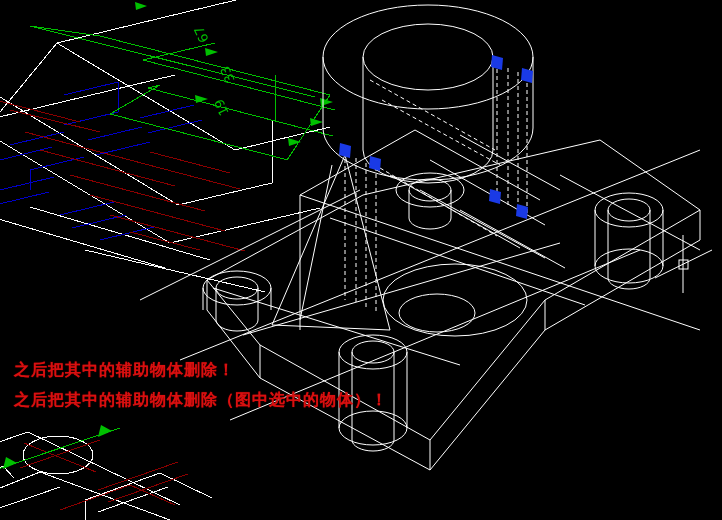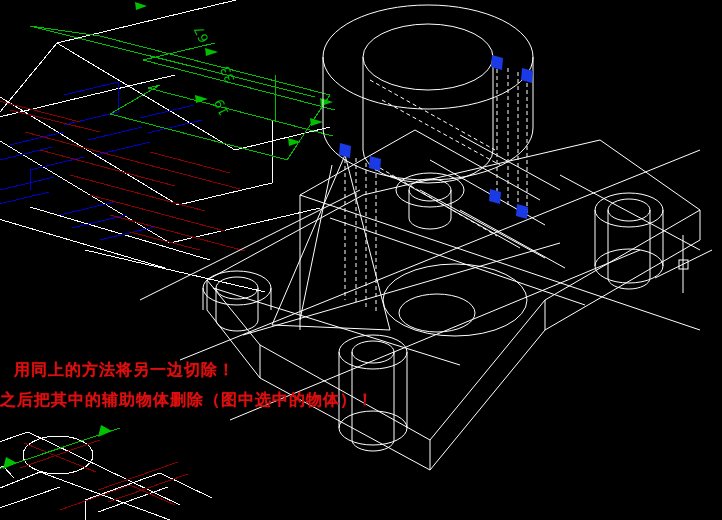--- a/index.html
+++ b/index.html
@@ -11,21 +11,21 @@
     position:absolute;
     color:#d81010;
     font-family:"DejaVu Sans","Liberation Sans",sans-serif;
     font-size:16px;
     font-weight:bold;
     letter-spacing:1px;
     white-space:nowrap;
     text-shadow:0 0 1px #b00000;
   }
   #note-line-1{left:14px;top:360px;}
-  #note-line-2{left:0;top:390px;}
+  #note-line-2{left:14px;top:390px;}
   .dim-text{
     position:absolute;
     color:#00c000;
     font-family:"DejaVu Sans","Liberation Sans",sans-serif;
     font-size:13px;
     white-space:nowrap;
   }
   #dim-67{left:198px;top:45px;transform:rotate(-115deg);transform-origin:0 0;}
   #dim-33{left:224px;top:85px;transform:rotate(-115deg);transform-origin:0 0;}
   #dim-19{left:218px;top:118px;transform:rotate(-115deg);transform-origin:0 0;}
@@ -280,18 +280,18 @@
   </svg>
 
   <div class="annotation-layer">
 
     <div class="dim-text" id="dim-67">67</div>
 
     <div class="dim-text" id="dim-33">33</div>
 
     <div class="dim-text" id="dim-19">19</div>
 
-    <div class="red-note" id="note-line-1">用同上的方法将另一边切除！</div>
+    <div class="red-note" id="note-line-1">之后把其中的辅助物体删除！</div>
 
     <div class="red-note" id="note-line-2">之后把其中的辅助物体删除（图中选中的物体）！</div>
   </div>
 
 </div>
 
 </body></html>

